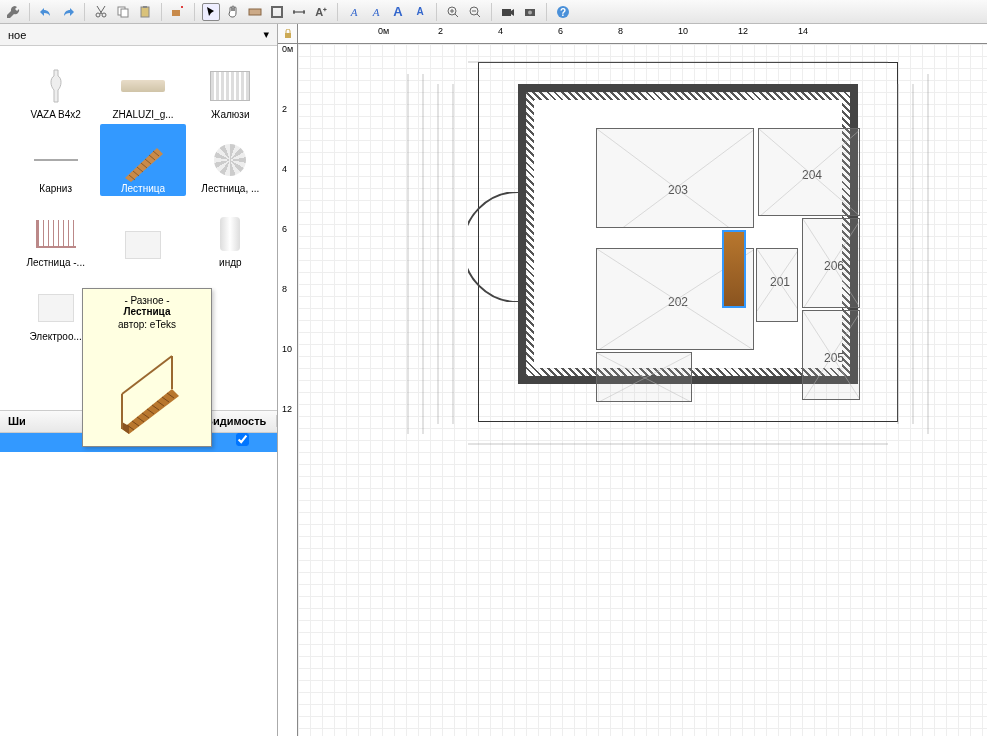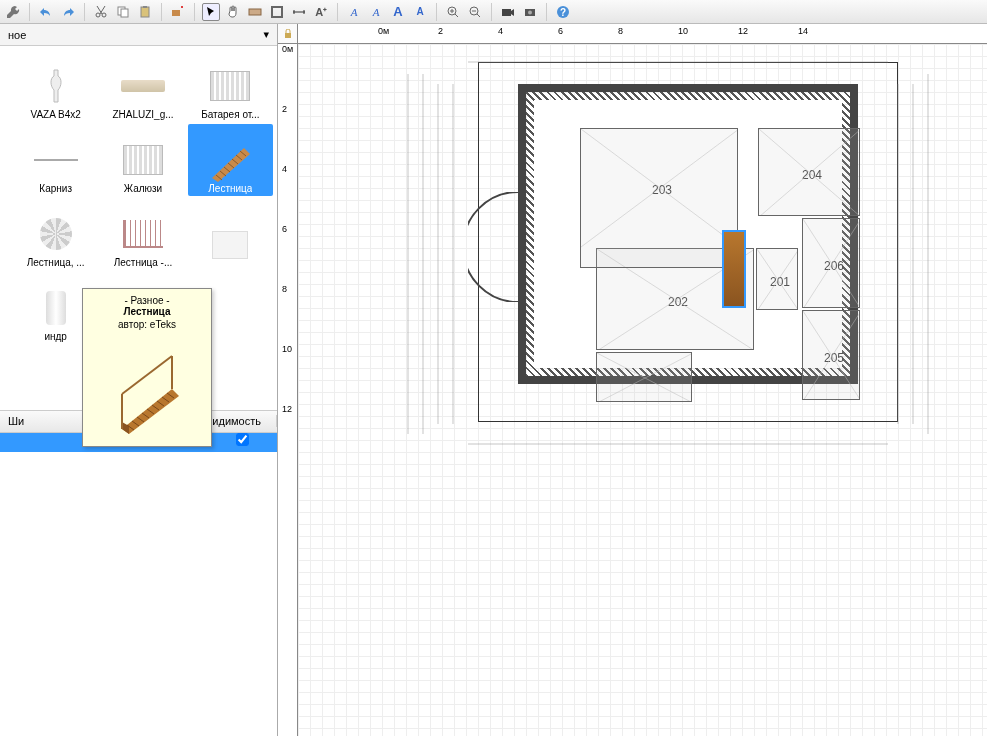--- a/index.html
+++ b/index.html
@@ -20,21 +20,21 @@
 .category-drop { flex: 1; display: flex; align-items: flex-end; justify-content: space-between; padding: 0 4px; }
 
 
 .furniture-grid { flex: 1; background: #fff; overflow: auto; padding: 4px; display: grid; grid-template-columns: repeat(3, 1fr); gap: 2px; grid-auto-rows: 72px; margin-left: 9px; }
 .furn-item { display: flex; flex-direction: column; align-items: center; justify-content: flex-end; cursor: pointer; border-radius: 2px; padding: 2px; }
 .furn-item.selected { background: #3399ff; color: #fff; }
 .furn-thumb { width: 50px; height: 46px; display: flex; align-items: center; justify-content: center; }
 .furn-label { font-size: 10px; text-align: center; white-space: nowrap; overflow: hidden; text-overflow: ellipsis; max-width: 80px; }
 
 
-.table-header { height: 22px; background: linear-gradient(#fafafa,#e8e8e8); border-top: 1px solid #ccc; display: flex; align-items: center; font-size: 11px; }
+.table-header { height: 22px; background: linear-gradient(#fafafa,#e8e8e8); border-top: 1px solid #ccc; display: flex; align-items: center; font-size: 11px; font-weight: bold; }
 .th-col { padding: 0 8px; border-right: 1px solid #ccc; }
 .table-row { height: 20px; background: #3399ff; border-top: 1px solid #ccc; }
 .checkbox-cell { position: absolute; right: 28px; }
 
 
 .tooltip { position: absolute; left: 82px; top: 288px; width: 130px; background: #ffffe1; border: 1px solid #888; padding: 6px; font-size: 10px; text-align: center; z-index: 100; box-shadow: 2px 2px 4px rgba(0,0,0,0.2); }
 .tooltip-title { font-weight: bold; margin-bottom: 2px; }
 .tooltip-img { width: 80px; height: 100px; margin: 4px auto; }
 
 
@@ -221,33 +221,27 @@
         <div class="furn-item">
           <div class="furn-thumb">
             <div class="th-curtain"></div>
           </div>
           <div class="furn-label">ZHALUZI_g...</div>
         </div>
         <div class="furn-item">
           <div class="furn-thumb">
             <div class="th-radiator"></div>
           </div>
-          <div class="furn-label">Батарея от...</div>
+          <div class="furn-label">Жалюзи</div>
         </div>
         <div class="furn-item">
           <div class="furn-thumb">
             <div class="th-line"></div>
           </div>
           <div class="furn-label">Карниз</div>
-        </div>
-        <div class="furn-item">
-          <div class="furn-thumb">
-            <div class="th-radiator"></div>
-          </div>
-          <div class="furn-label">Жалюзи</div>
         </div>
         <div class="furn-item selected">
           <div class="furn-thumb">
             <svg width="44" height="44" viewBox="0 0 44 44">
               <polygon points="4,40 36,10 42,16 10,44" fill="#c88a4a"></polygon>
               <g stroke="#8a5a2a">
                 <line x1="8" y1="37" x2="14" y2="42"></line>
                 <line x1="12" y1="33" x2="18" y2="38"></line>
                 <line x1="16" y1="29" x2="22" y2="34"></line>
                 <line x1="20" y1="25" x2="26" y2="30"></line>
@@ -330,35 +324,35 @@
           <span class="ruler-v-tick" style="top: 240px;">8</span>
           <span class="ruler-v-tick" style="top: 300px;">10</span>
           <span class="ruler-v-tick" style="top: 360px;">12</span>
         </div>
 
       <div class="canvas">
         <div class="floorplan">
           <div class="fp-outer"></div>
           <div class="fp-inner">
             <div class="fp-rooms" id="rooms">
-                <div class="room" style="left: 222px; top: 148px; width: 42px; height: 62px;">
+                <div class="room" style="left: 222px; top: 148px; width: 42px; height: 74px;">
                   <span class="room-label" style="left:13px;top:26px">201</span>
                   <svg style="position:absolute;inset:0;width:100%;height:100%">
                     <line x1="0" y1="0" x2="42" y2="62" stroke="#bbb" stroke-width="0.5"></line>
                     <line x1="42" y1="0" x2="0" y2="62" stroke="#bbb" stroke-width="0.5"></line>
                   </svg>
                 </div>
                 <div class="room" style="left: 62px; top: 148px; width: 158px; height: 102px;">
                   <span class="room-label" style="left:71px;top:46px">202</span>
                   <svg style="position:absolute;inset:0;width:100%;height:100%">
                     <line x1="0" y1="0" x2="158" y2="102" stroke="#bbb" stroke-width="0.5"></line>
                     <line x1="158" y1="0" x2="0" y2="102" stroke="#bbb" stroke-width="0.5"></line>
                   </svg>
                 </div>
-                <div class="room" style="left: 46px; top: 28px; width: 158px; height: 140px;">
+                <div class="room" style="left: 62px; top: 28px; width: 158px; height: 100px;">
                   <span class="room-label" style="left:71px;top:54px">203</span>
                   <svg style="position:absolute;inset:0;width:100%;height:100%">
                     <line x1="0" y1="0" x2="158" y2="118" stroke="#bbb" stroke-width="0.5"></line>
                     <line x1="158" y1="0" x2="0" y2="118" stroke="#bbb" stroke-width="0.5"></line>
                   </svg>
                 </div>
                 <div class="room" style="left: 224px; top: 28px; width: 102px; height: 88px;">
                   <span class="room-label" style="left:43px;top:39px">204</span>
                   <svg style="position:absolute;inset:0;width:100%;height:100%">
                     <line x1="0" y1="0" x2="102" y2="88" stroke="#bbb" stroke-width="0.5"></line>

